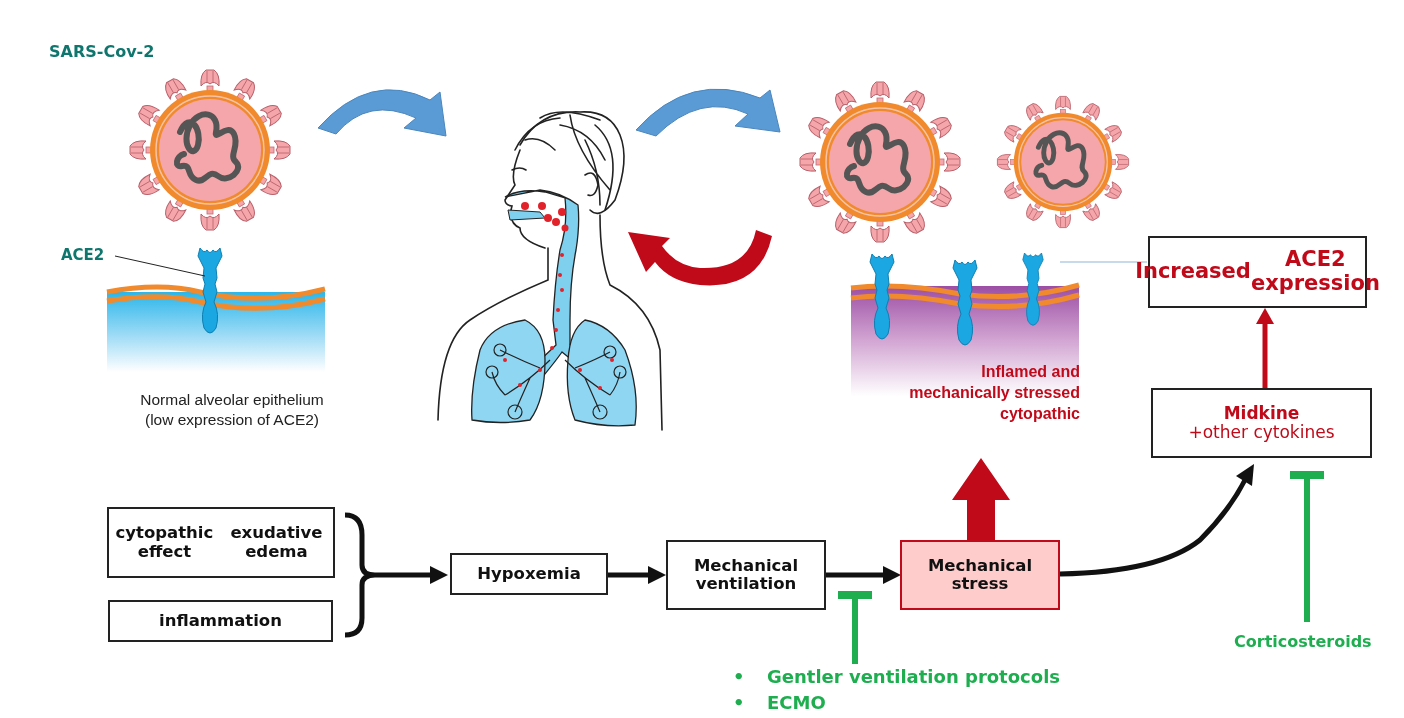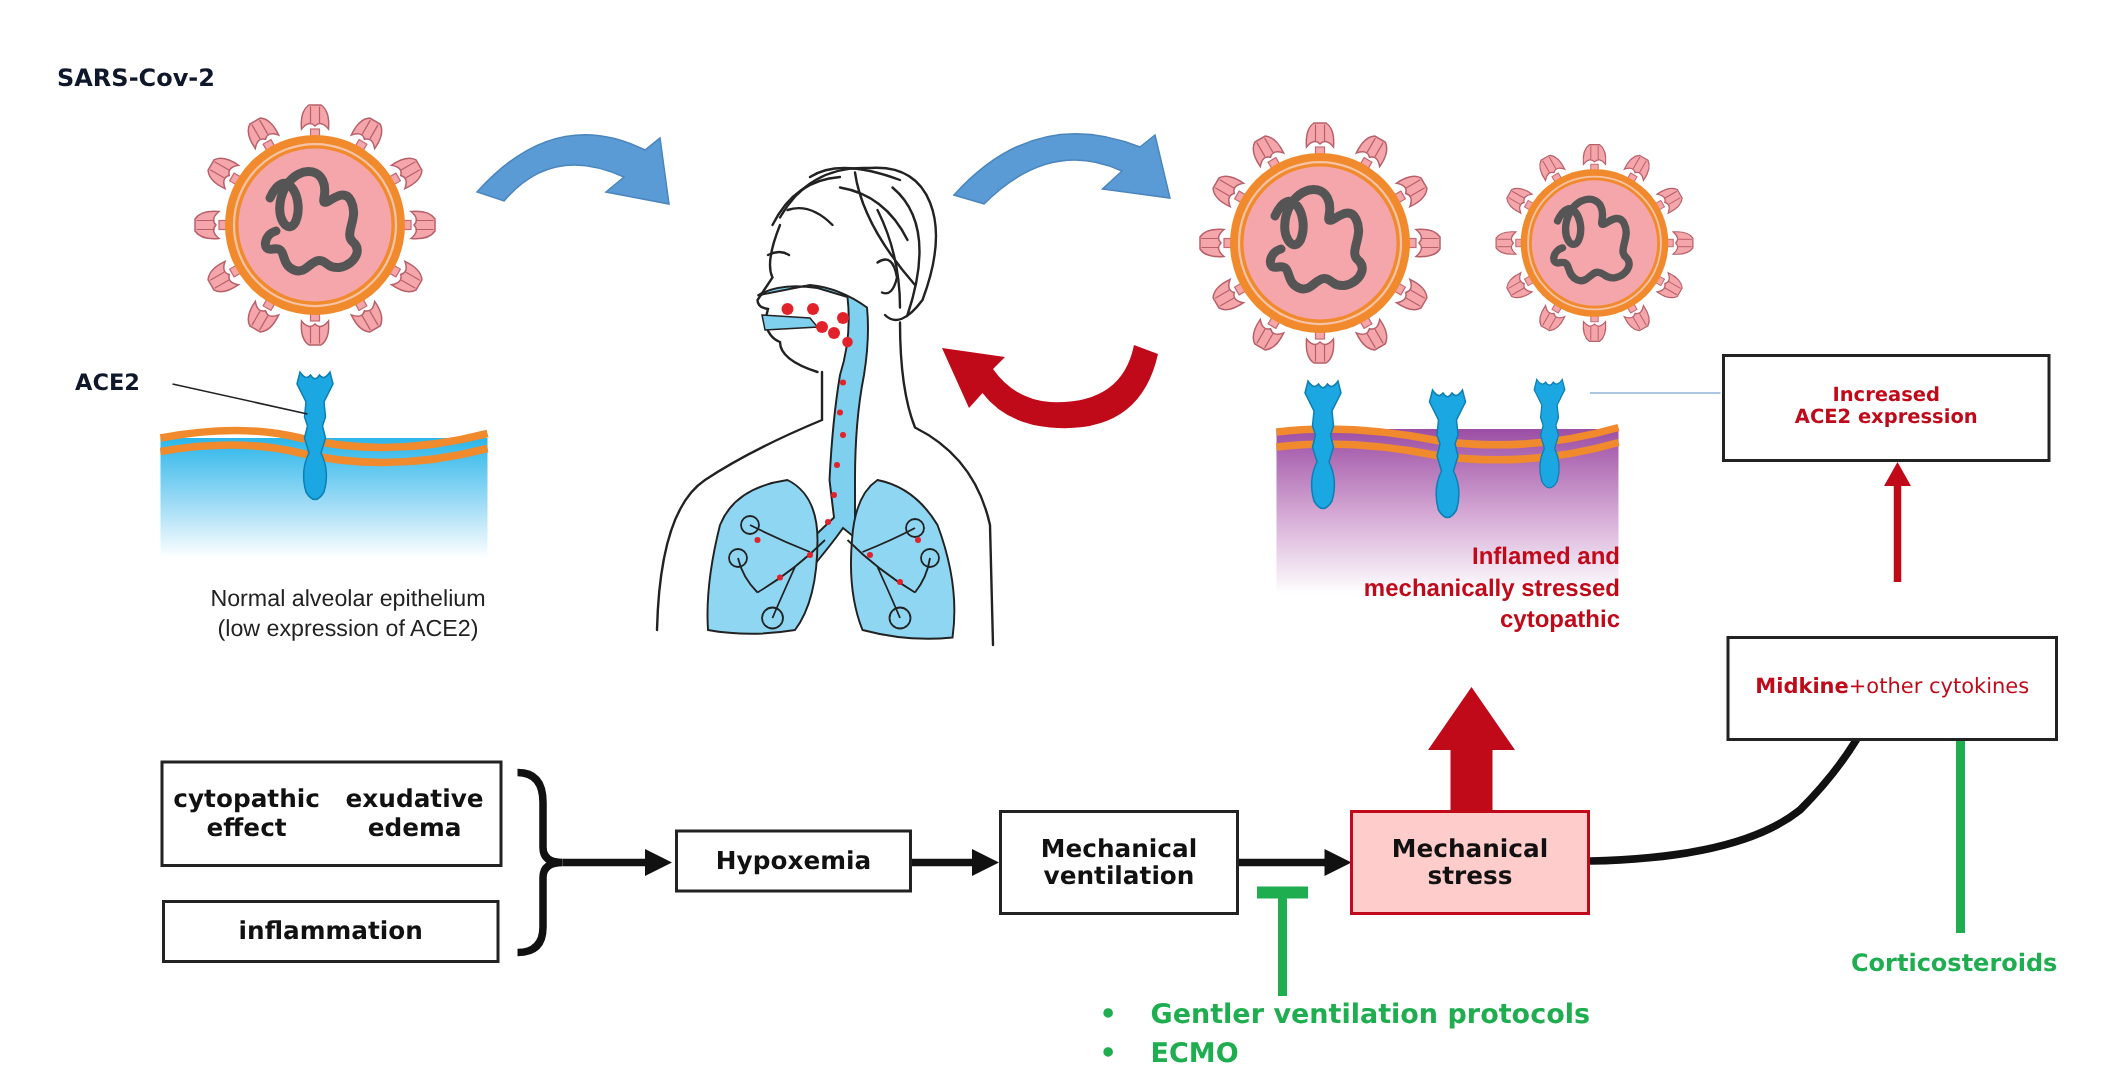--- a/index.html
+++ b/index.html
@@ -1,18 +1,18 @@
 <!DOCTYPE html>
 <html><head>
 <meta charset="utf-8">
 <style>
   html, body { margin: 0; padding: 0; background: #ffffff; }
   body { width: 1404px; height: 718px; position: relative; overflow: hidden; font-family: "DejaVu Sans", sans-serif; }
   .abs { position: absolute; }
-  .lbl-bold { font-family: "DejaVu Sans", sans-serif; font-weight: bold; color: #0f172a; }
+  .lbl-bold { font-family: "DejaVu Sans", sans-serif; font-weight: bold; color: #0f766e; margin-left: 11px; }
   .box { position: absolute; border: 2px solid #222; background: #fff; box-sizing: border-box; display: flex; align-items: center; justify-content: center; text-align: center; font-family: "DejaVu Sans", sans-serif; font-weight: bold; color: #111; line-height: 1.12; }
   .red-text { color: #c00a1a; }
   .green-text { color: #1eae50; font-weight: bold; font-family: "DejaVu Sans", sans-serif; }
   .narrow { font-family: "Liberation Sans", sans-serif; }
   svg.layer { position: absolute; left: 0; top: 0; }
 </style>
 </head>
 <body>
 
 <svg class="layer" width="1404" height="718" viewBox="0 0 1404 718">
@@ -172,25 +172,25 @@
 <div class="box" style="left:108px;top:600px;width:225px;height:42px;font-size:16.5px;">inflammation</div>
 <div class="box" style="left:450px;top:553px;width:158px;height:42px;font-size:16.5px;">Hypoxemia</div>
 <div class="box" style="left:666px;top:540px;width:160px;height:70px;font-size:16.5px;flex-direction:column;">
   <div>Mechanical</div>
   <div>ventilation</div>
 </div>
 <div class="box" style="left:900px;top:540px;width:160px;height:70px;font-size:16.5px;flex-direction:column;background:#ffcccc;border-color:#c00a1a;">
   <div>Mechanical</div>
   <div>stress</div>
 </div>
-<div class="box red-text" style="left:1148px;top:236px;width:219px;height:72px;font-size:13px;flex-direction:column;">
+<div class="box red-text" style="left:1148px;top:236px;width:219px;height:72px;font-size:21px;flex-direction:row;">
   <div>Increased</div>
   <div>ACE2 expression</div>
 </div>
-<div class="box red-text" style="left:1151px;top:388px;width:221px;height:70px;font-size:14px;flex-direction:row;margin-top:36px;">
+<div class="box red-text" style="left:1151px;top:388px;width:221px;height:70px;font-size:17px;flex-direction:column;">
   <div>Midkine</div>
   <div style="font-weight:normal;text-align:center;">+other cytokines</div>
 </div>
 
 <div class="abs green-text" style="left:1234px;top:632px;font-size:16px;">Corticosteroids</div>
 
 <div class="abs green-text" style="left:733px;top:664px;font-size:18px;line-height:1.45;">
   <div><span style="display:inline-block;width:34px;">•</span><span>Gentler ventilation protocols</span></div>
   <div><span style="display:inline-block;width:34px;">•</span><span>ECMO</span></div>
 </div>

